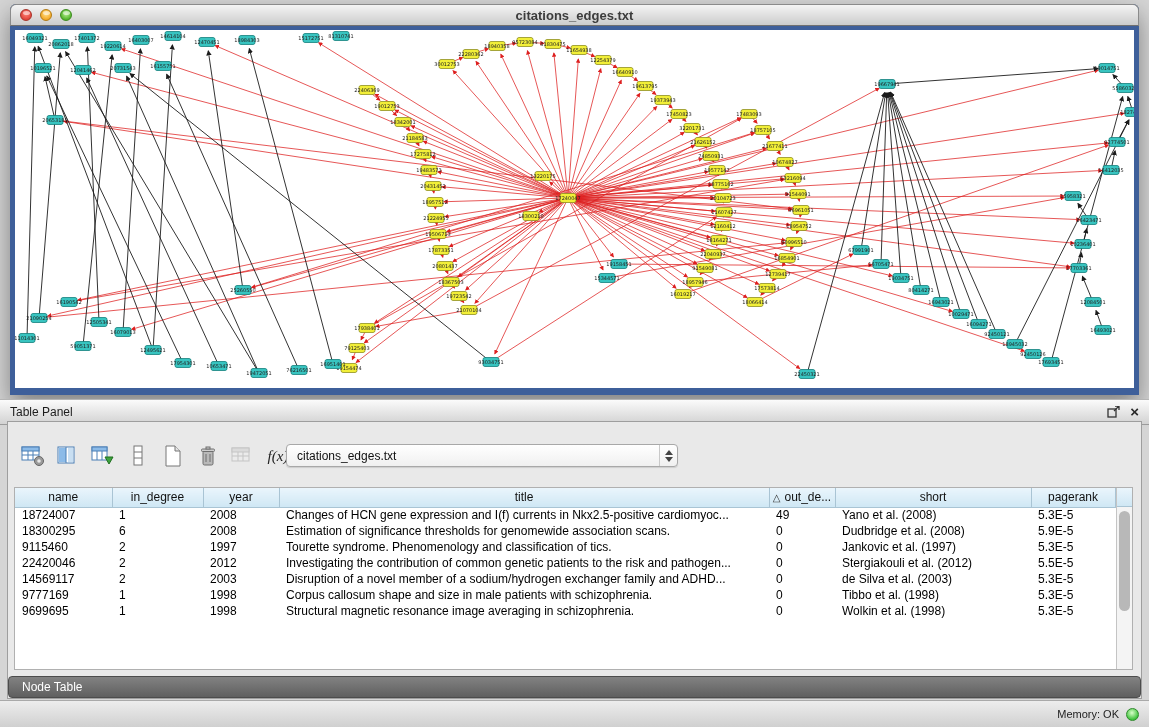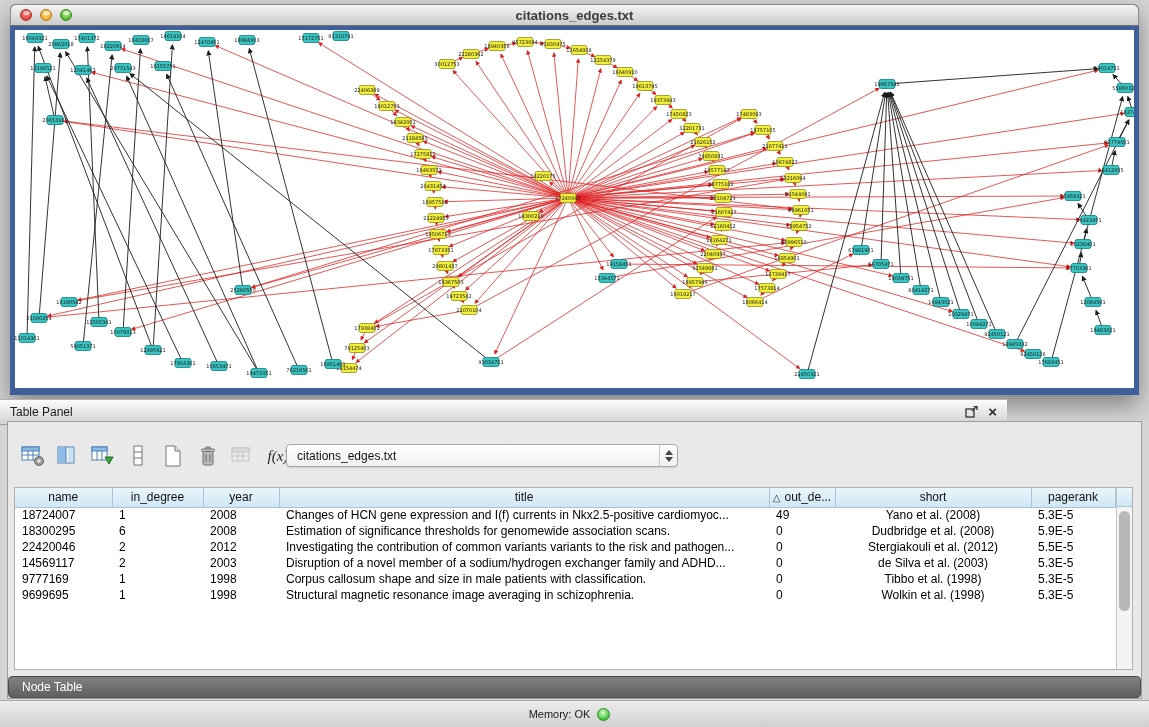--- a/index.html
+++ b/index.html
@@ -36,21 +36,21 @@
   .win-title { flex:1; text-align:center; font-size:13px; font-weight:bold; color:#3c3c3c;
                white-space:nowrap; overflow:hidden; }
   .net-frame { position:absolute; left:0; top:22px; right:0; bottom:0;
                padding:4px 5px 7px 5px; background:#3e5f9a; border-radius:0 0 2px 2px; }
   .net-canvas { width:1119px; height:358px; background:#ffffff; overflow:hidden; }
   .net-canvas svg { display:block; }
   .net-node text { font-family:"DejaVu Sans", sans-serif; }
 
   
   .panel-header {
-    position:absolute; left:0; top:399px; width:1007px; height:21px;
+    position:absolute; left:0; top:399px; width:1149px; height:21px;
     background: linear-gradient(#fbfbfb, #d2d2d2);
     border-top:1px solid #b5b5b5; border-bottom:1px solid #9b9b9b;
     display:flex; align-items:center; padding:12px 10px;
     font-size:12px; color:#1c1c1c;
   }
   .header-actions { margin-left:auto; display:flex; align-items:center; gap:10px; }
   .close-x { font-size:15px; font-weight:bold; color:#2a2a2a; line-height:12px; cursor:default; }
 
   .panel-body {
     position:absolute; left:7px; top:421px; width:1135px; height:278px;
@@ -81,41 +81,41 @@
     height:19px; font-size:12px; font-weight:normal; color:#111; text-align:center;
     background: linear-gradient(#eaf5fc, #cfe7f4);
     border:1px solid #a9c4d4; border-top:none;
     overflow:hidden; white-space:nowrap;
   }
   th:first-child { border-left:none;margin-top:8px; }
   td {
     height:16px; font-size:12px; color:#000;
     padding:0 7px; white-space:nowrap; overflow:hidden;
   }
-  td.c5 { text-align:center; }
+  td.c5 { text-align:left; }
   .sort-tri { font-size:10px; margin-right:4px; color:#333; }
   .col0{width:97px}.col1{width:91px}.col2{width:76px}.col3{width:490px}.col4{width:66px}.col5{width:196px}.col6{width:84px}
 
   .vscroll { position:absolute; right:0; top:0; bottom:0; width:16px; border-left:1px solid #c4c4c4; background:#f4f4f4; }
   .vscroll .cap { height:19px; background:linear-gradient(#eaf5fc,#cfe7f4); border-bottom:1px solid #a9c4d4; }
   .vthumb { position:absolute; left:2px; right:2px; top:23px; height:100px; border-radius:6px; background:#b8b8b8; }
 
   .tabs { position:absolute; left:0; top:254px; width:100%; display:flex; justify-content:center; gap:3px;flex-direction:column; }
   .tab {
     font-size:12px; color:#1a1a1a; padding:3px 13px;
     border:1px solid #8d8d8d; border-radius:4px;
     background: linear-gradient(#fdfdfd, #d9d9d9);
   }
   .tab.active { background: linear-gradient(#828282, #5f5f5f); color:#fff; border-color:#4c4c4c; }
 
   .status-bar {
     position:absolute; left:0; top:700px; width:1149px; height:27px;
     background: linear-gradient(#ededed, #d0d0d0);
     border-top:1px solid #a9a9a9;
-    display:flex; align-items:center; justify-content:center; gap:7px;
+    display:flex; align-items:center; justify-content:flex-end; gap:7px;
     padding-right:10px; font-size:11px; color:#222;
   }
   .mem-dot { width:13px; height:13px; border-radius:50%; border:1px solid #2d8a2a;
              background: radial-gradient(circle at 45% 35%, #d9ffc9, #3fc23c 70%); }
 </style>
 </head>
 <body>
 
 <div class="app">
 
@@ -902,42 +902,51 @@
             <tr>
               <td class="c0">18300295</td>
               <td class="c1">6</td>
               <td class="c2">2008</td>
               <td class="c3">Estimation of significance thresholds for genomewide association scans.</td>
               <td class="c4">0</td>
               <td class="c5">Dudbridge et al. (2008)</td>
               <td class="c6">5.9E-5</td>
             </tr>
             <tr>
+              <td class="c0">9115460</td>
+              <td class="c1">2</td>
+              <td class="c2">1997</td>
+              <td class="c3">Tourette syndrome. Phenomenology and classification of tics.</td>
+              <td class="c4">0</td>
+              <td class="c5">Jankovic et al. (1997)</td>
+              <td class="c6">5.3E-5</td>
+            </tr>
+            <tr>
               <td class="c0">22420046</td>
               <td class="c1">2</td>
               <td class="c2">2012</td>
-              <td class="c3">Investigating the contribution of common variants variants to the risk and pathogen...</td>
+              <td class="c3">Investigating the contribution of common genetic patients to the risk and pathogen...</td>
               <td class="c4">0</td>
               <td class="c5">Stergiakouli et al. (2012)</td>
               <td class="c6">5.5E-5</td>
             </tr>
             <tr>
               <td class="c0">14569117</td>
               <td class="c1">2</td>
               <td class="c2">2003</td>
               <td class="c3">Disruption of a novel member of a sodium/hydrogen exchanger family and ADHD...</td>
               <td class="c4">0</td>
               <td class="c5">de Silva et al. (2003)</td>
               <td class="c6">5.3E-5</td>
             </tr>
             <tr>
               <td class="c0">9777169</td>
               <td class="c1">1</td>
               <td class="c2">1998</td>
-              <td class="c3">Corpus callosum shape and size in male patients with classification.</td>
+              <td class="c3">Corpus callosum shape and size in male patients with schizophrenia.</td>
               <td class="c4">0</td>
               <td class="c5">Tibbo et al. (1998)</td>
               <td class="c6">5.3E-5</td>
             </tr>
             <tr>
               <td class="c0">9699695</td>
               <td class="c1">1</td>
               <td class="c2">1998</td>
               <td class="c3">Structural magnetic resonance image averaging in schizophrenia.</td>
               <td class="c4">0</td>

